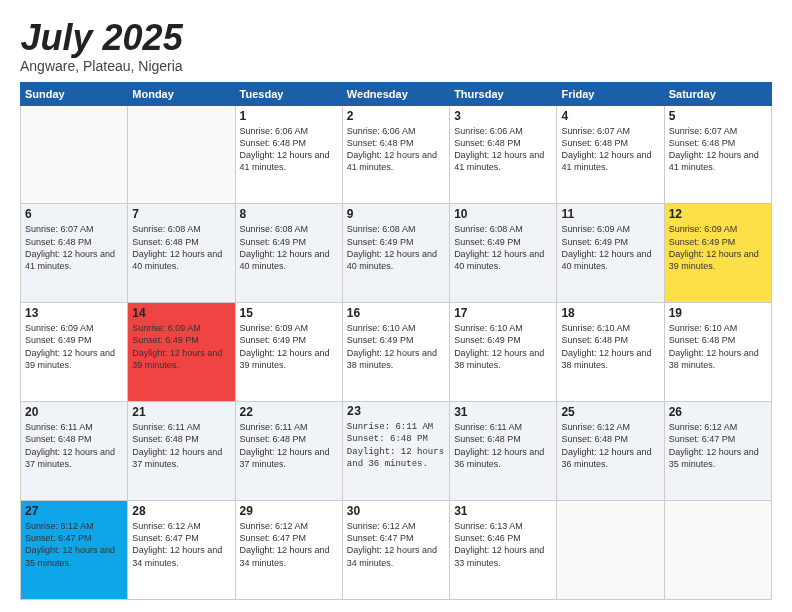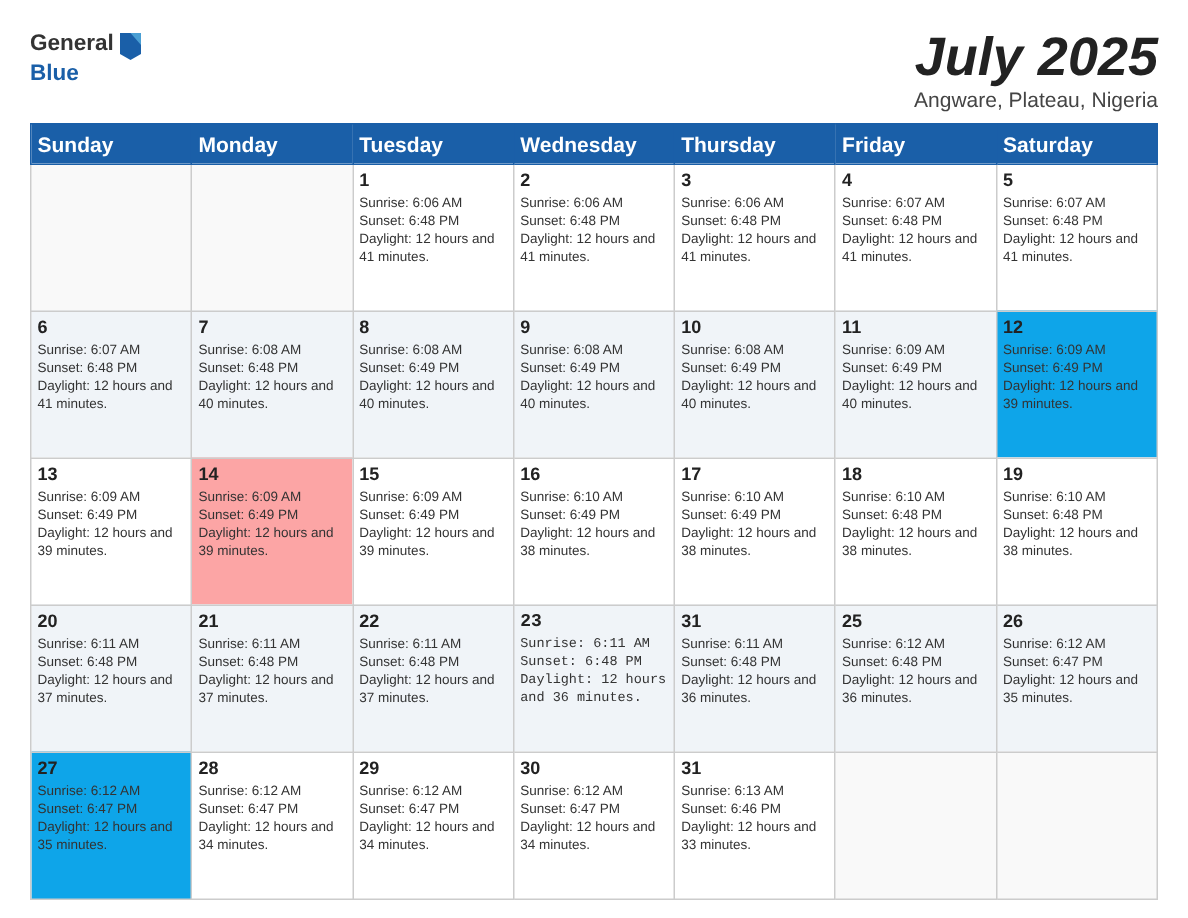--- a/index.html
+++ b/index.html
@@ -57,21 +57,21 @@
     .calendar {
       flex: 1;
       border: 1px solid #ccc;
       border-collapse: collapse;
       width: 100%;
       table-layout: fixed;
     }
     .calendar th {
       background: #1a5fa8;
       color: #fff;
-      font-size: 14px;
+      font-size: 11px;
       font-weight: bold;
       padding: 5px 4px;
       text-align: left;
       border: 1px solid #1a5fa8;
     }
     .calendar td {
       border: 1px solid #ccc;
       vertical-align: top;
       padding: 3px 4px;
       font-size: 9.5px;
@@ -90,32 +90,20 @@
       line-height: 1.35;
       color: #333;
     }
     .empty { background: #f9f9f9; }
   </style>
 </head>
 <body>
 
 <div class="page">
   <div class="header">
-    <div class="logo">
-      <div>
-        <div style="display:flex;align-items:center;">
-          <span class="logo-text logo-general">General</span>
-          <svg class="logo-icon" viewBox="0 0 18 22" xmlns="http://www.w3.org/2000/svg">
-            <polygon points="2,4 16,4 16,18 9,22 2,18" fill="#1a5fa8"></polygon>
-            <polygon points="9,4 16,4 16,12" fill="#4a9fd4"></polygon>
-          </svg>
-        </div>
-        <div class="logo-text logo-blue">Blue</div>
-      </div>
-    </div>
     <div class="title-block">
       <div class="title-month">July 2025</div>
       <div class="title-location">Angware, Plateau, Nigeria</div>
     </div>
   </div>
 
   <table class="calendar">
     <thead>
       <tr>
         <th>Sunday</th>
@@ -192,35 +180,35 @@
             <div class="day-info" style="white-space: pre-line;">Sunrise: 6:08 AM
 Sunset: 6:49 PM
 Daylight: 12 hours and 40 minutes.</div>
           </td>
           <td style="background: rgb(240, 244, 248);">
             <span class="day-num">11</span>
             <div class="day-info" style="white-space: pre-line;">Sunrise: 6:09 AM
 Sunset: 6:49 PM
 Daylight: 12 hours and 40 minutes.</div>
           </td>
-          <td style="background: #0ea5e9;">
+          <td style="background: #fde047;">
             <span class="day-num">12</span>
             <div class="day-info" style="white-space: pre-line;">Sunrise: 6:09 AM
 Sunset: 6:49 PM
 Daylight: 12 hours and 39 minutes.</div>
           </td>
         </tr>
         <tr>
           <td style="background: rgb(255, 255, 255);">
             <span class="day-num">13</span>
             <div class="day-info" style="white-space: pre-line;">Sunrise: 6:09 AM
 Sunset: 6:49 PM
 Daylight: 12 hours and 39 minutes.</div>
           </td>
-          <td style="background: #fca5a5;">
+          <td style="background: #ef4444;">
             <span class="day-num">14</span>
             <div class="day-info" style="white-space: pre-line;">Sunrise: 6:09 AM
 Sunset: 6:49 PM
 Daylight: 12 hours and 39 minutes.</div>
           </td>
           <td style="background: rgb(255, 255, 255); margin-top: 27px;">
             <span class="day-num">15</span>
             <div class="day-info" style="white-space: pre-line;">Sunrise: 6:09 AM
 Sunset: 6:49 PM
 Daylight: 12 hours and 39 minutes.</div>

